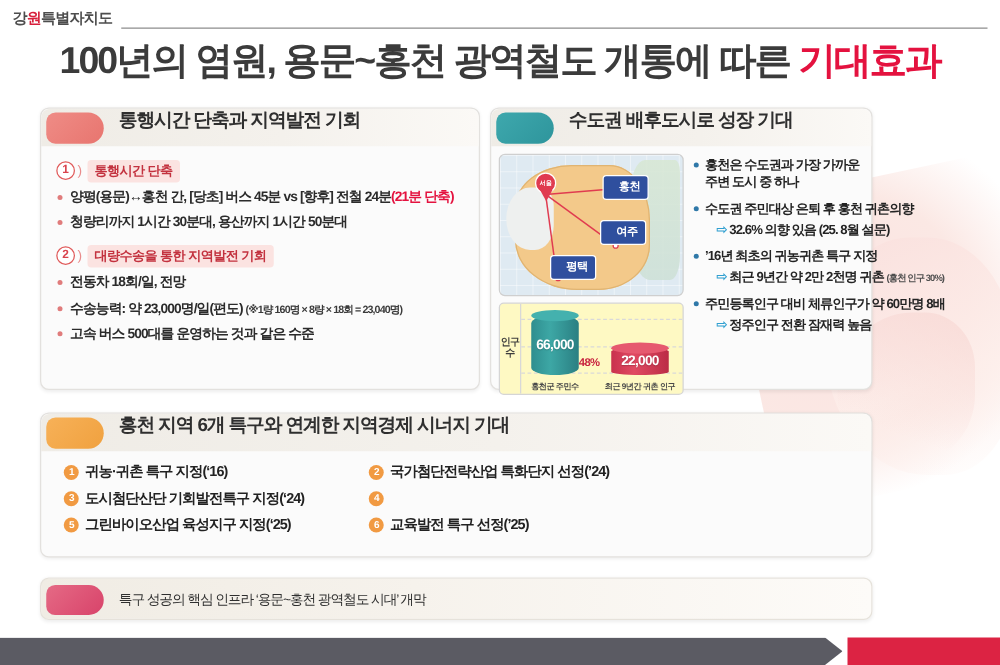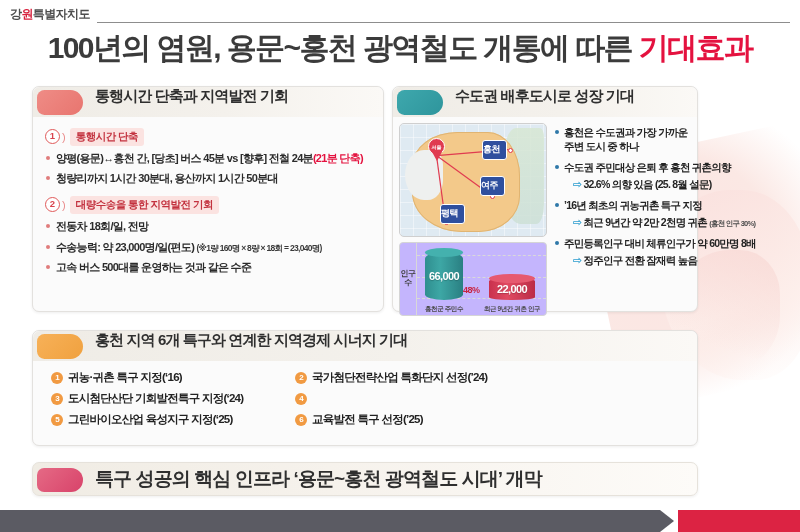--- a/index.html
+++ b/index.html
@@ -157,36 +157,36 @@
   .pin .tip {
     width: 0; height: 0; margin: -3px auto 0 auto;
     border-left: 5px solid transparent; border-right: 5px solid transparent;
     border-top: 9px solid #e03b50;
   }
   .route { position: absolute; inset: 0; z-index: 3; }
   .mlabel {
     position: absolute; z-index: 5;
     background: #2f4f9e; color: #fff;
     font-size: 9px; font-weight: 800; letter-spacing: -0.5px;
-    padding: 2px 6px 3px 0; border-radius: 3px;
+    padding: 2px 6px 3px 12px; border-radius: 3px;
     border: 1px solid #fff; white-space: nowrap;
   }
   .mlabel.l-hc { left: 82px; top: 16px; }
   .mlabel.l-yj { left: 80px; top: 52px; }
   .mlabel.l-pt { left: 40px; top: 80px; }
   .mdot {
     position: absolute; width: 5px; height: 5px; border-radius: 50%;
     background: #fff; border: 1.3px solid #e03b50; z-index: 4;
   }
 
   
   .chart-box {
     position: relative; margin-top: 5px;
     width: 148px; height: 74px;
-    border: 1px solid #d5d5d5; border-radius: 4px; background: #c4b5fd;
+    border: 1px solid #d5d5d5; border-radius: 4px; background: #fef9c3;
     display: flex; overflow: hidden;
   }
   .chart-axis {
     width: 17px; flex: 0 0 17px;
     border-right: 1px solid #d8d8d8;
     display: flex; align-items: center; justify-content: center;
   }
   .chart-axis span {
     font-size: 8px; font-weight: 800; color: #3d3d3d;
     letter-spacing: -0.5px; line-height: 1.08; text-align: center;
@@ -269,21 +269,21 @@
 
   
   .banner {
     position: absolute; z-index: 3;
     background: linear-gradient(90deg,#f0ece4 0%, #f6f2ec 45%, #fdfbf8 100%);
     border: 1px solid #e6e2db; border-radius: 7px;
     box-shadow: 0 1px 3px rgba(0,0,0,.07);
     display: flex; align-items: center;
   }
   .banner h2 {
-    margin-left: 62px; font-size: 19px; font-weight: 700;
+    margin-left: 62px; font-size: 11px; font-weight: 400;
     letter-spacing: -0.9px; color: #2f2f2f; white-space: nowrap;
   }
 
   
   .footbar { position: absolute; left: 0; bottom: 0; width: 800px; height: 22px; z-index: 6; }
   .fb-gray {
     position: absolute; left: 0; top: 0; width: 674px; height: 22px;
     background: #5b5b63;
     clip-path: polygon(0 0, 660px 0, 674px 50%, 660px 100%, 0 100%);
   }

